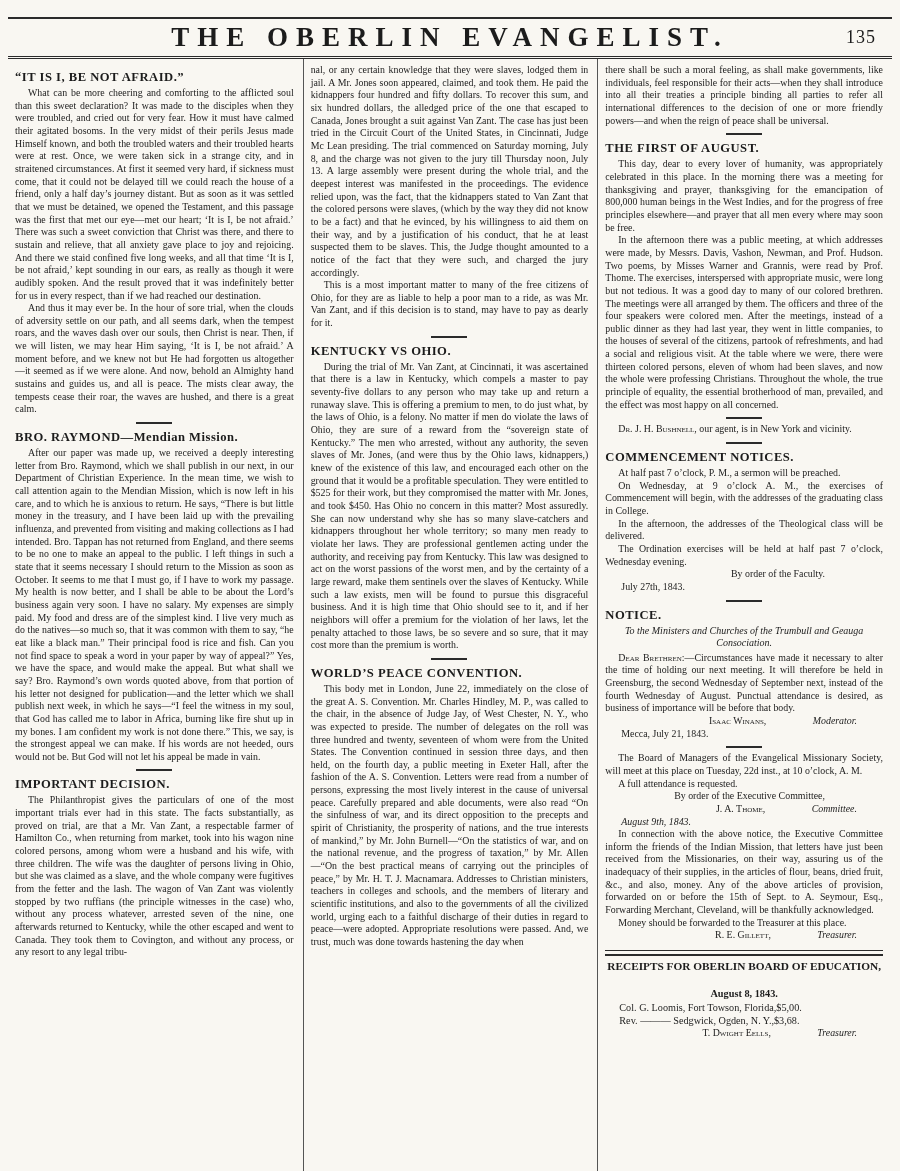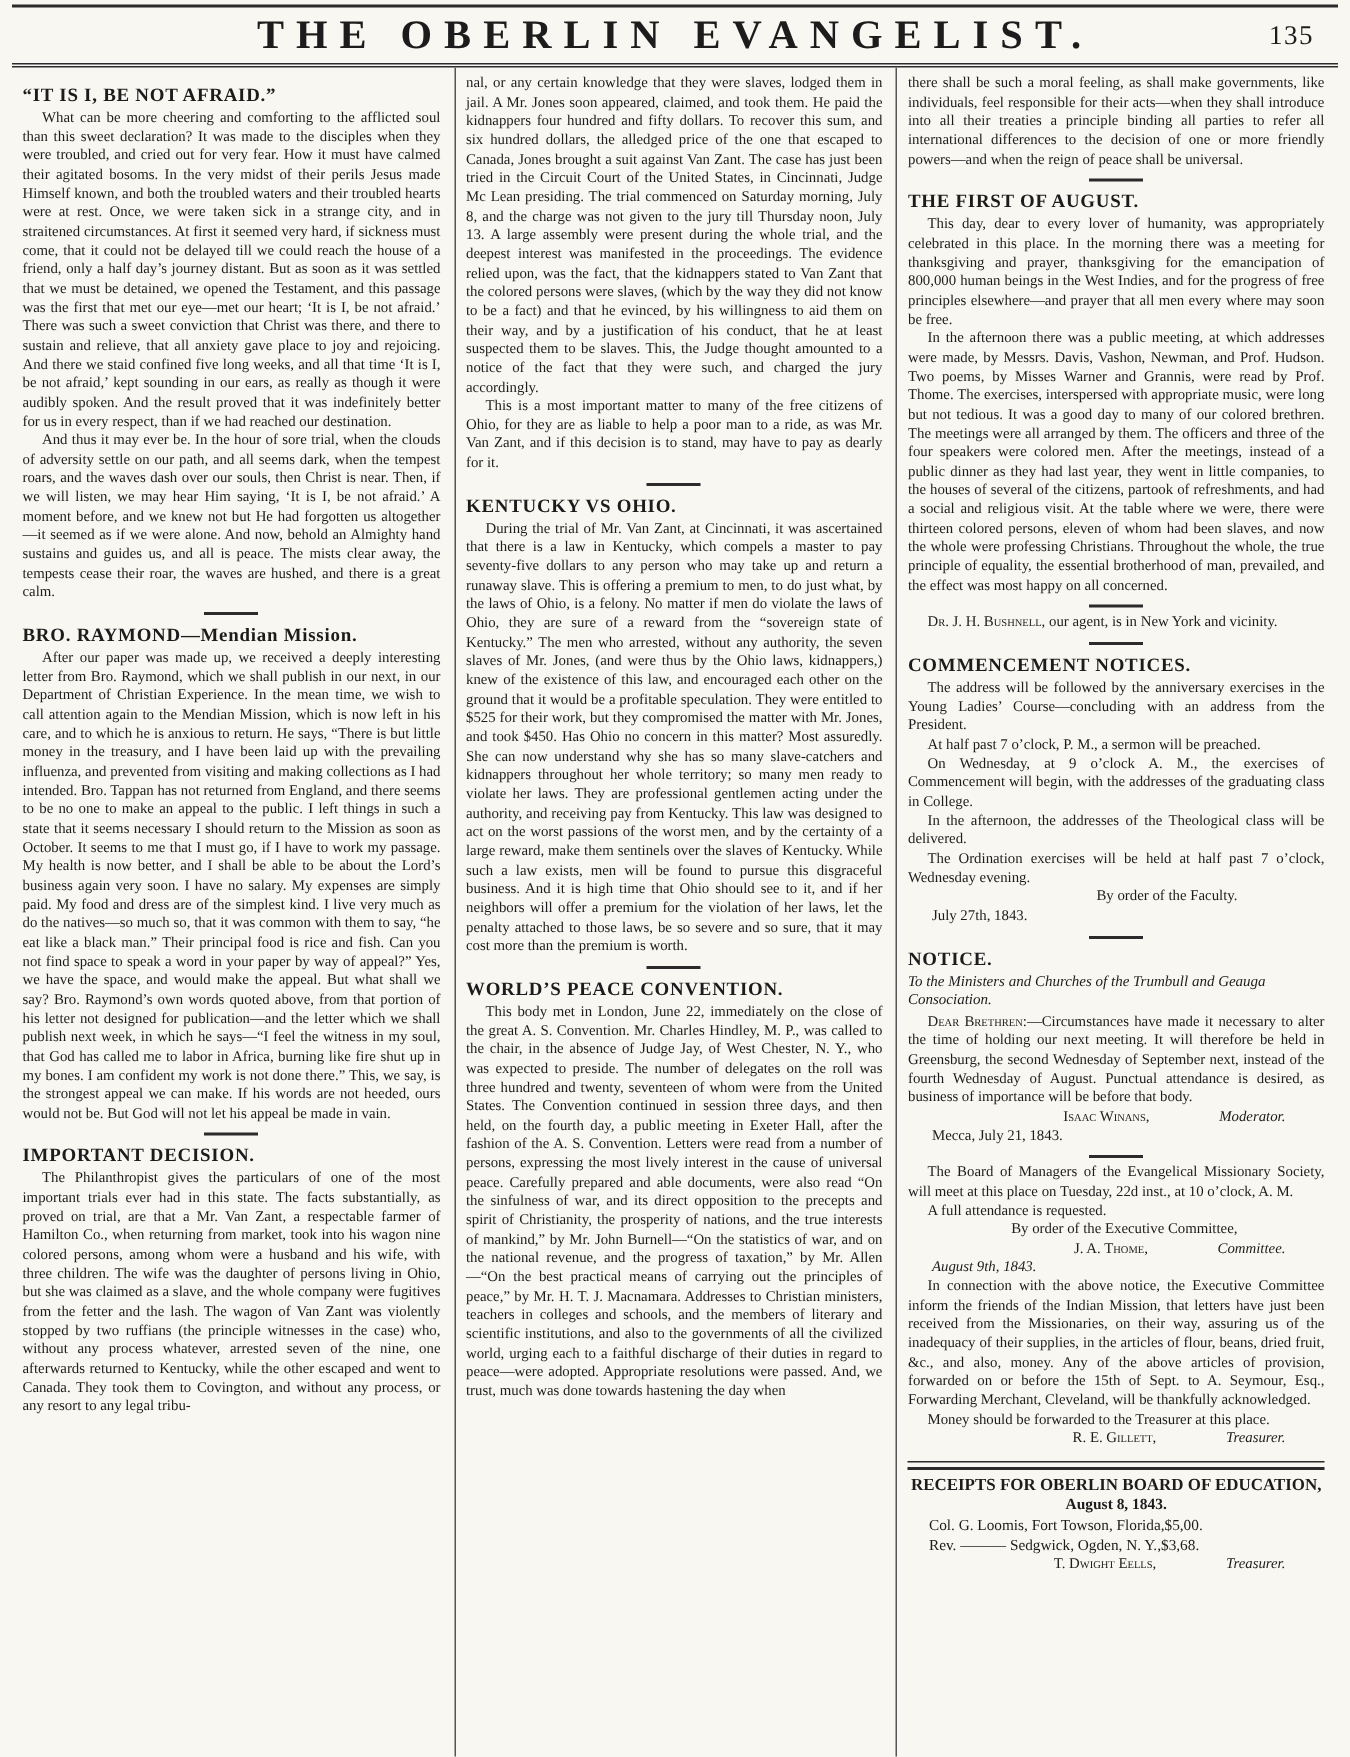--- a/index.html
+++ b/index.html
@@ -1,40 +1,40 @@
 <!DOCTYPE html>
 <html><head>
 <meta charset="utf-8">
 <style>
   html,body{margin:0;padding:0;}
   body{
     width:900px;height:1171px;overflow:hidden;
     background:#f9f7f2;color:#1c1c1c;
     font-family:"Liberation Serif","DejaVu Serif",serif;
   }
-  .page{box-sizing:border-box;width:900px;height:1171px;padding:3px 8px 0 8px;overflow:hidden;}
+  .page{box-sizing:border-box;width:900px;height:1171px;padding:17px 8px 0 8px;overflow:hidden;}
   .masthead{position:relative;border-top:2px solid #2b2b2b;border-bottom:3px double #2b2b2b;padding:3px 0 4px;}
   .masthead-title{text-align:center;font-size:27px;font-weight:600;letter-spacing:8px;line-height:30px;}
   .page-number{position:absolute;right:16px;top:8px;font-size:18px;font-weight:500;letter-spacing:1px;}
   .columns{display:flex;align-items:stretch;height:1128px;overflow:hidden;}
   .col{box-sizing:border-box;width:33.3333%;padding:5px 9px 0 7px;overflow:hidden;}
   .col+.col{border-left:1px solid #555;}
   p.body{margin:0;font-size:9.9px;line-height:12.65px;text-align:justify;text-indent:13px;}
   p.noindent{text-indent:0;}
   .italic{font-style:italic;margin-left:44px;}
   .sc{font-variant:small-caps;}
   h2.art{margin:6px 0 3px;text-align:left;font-size:12.6px;font-weight:700;letter-spacing:0.5px;line-height:14px;}
-  h3.subhead{margin:1px 0 2px;font-size:10px;font-weight:400;font-style:italic;line-height:12.5px;}
+  h3.subhead{margin:1px 0 2px;text-align:center;font-size:10px;font-weight:400;font-style:italic;line-height:12.5px;}
   .divider{width:36px;border-top:2px solid #2b2b2b;margin:6px auto 4px;height:0;}
   .sig{margin:0;font-size:9.9px;line-height:12.65px;text-align:right;padding-right:26px;}
   .byline{margin:0;font-size:9.9px;line-height:12.65px;text-align:right;padding-right:58px;}
   .dateline{margin:0;font-size:9.9px;line-height:12.65px;text-indent:16px;text-align:left;}
   .double-rule{border-top:1px solid #2b2b2b;border-bottom:2px solid #2b2b2b;height:3px;margin:8px 0 4px;}
   .receipts-head{margin:1px 0 0;text-align:center;font-weight:700;font-size:11.3px;line-height:13.5px;}
-  .receipts-date{margin:0 0 1px;text-align:center;font-weight:700;font-size:10.3px;line-height:12.5px;}
+  .receipts-date{margin:14px 0 1px;text-align:center;font-weight:700;font-size:10.3px;line-height:12.5px;}
   .receipt-row{display:flex;justify-content:flex-start;font-size:10.2px;line-height:13px;padding:0 6px 0 14px;}
 </style>
 </head>
 <body>
 
 <div class="page">
 
   <div class="masthead">
     <div class="masthead-title">THE OBERLIN EVANGELIST.</div>
     <div class="page-number">135</div>
@@ -68,21 +68,20 @@
     <div class="col">
       <p class="body noindent">there shall be such a moral feeling, as shall make governments, like individuals, feel responsible for their acts—when they shall introduce into all their treaties a principle binding all parties to refer all international differences to the decision of one or more friendly powers—and when the reign of peace shall be universal.</p>
       <div class="divider"></div>
       <h2 class="art">THE FIRST OF AUGUST.</h2>
       <p class="body">This day, dear to every lover of humanity, was appropriately celebrated in this place. In the morning there was a meeting for thanksgiving and prayer, thanksgiving for the emancipation of 800,000 human beings in the West Indies, and for the progress of free principles elsewhere—and prayer that all men every where may soon be free.</p>
       <p class="body">In the afternoon there was a public meeting, at which addresses were made, by Messrs. Davis, Vashon, Newman, and Prof. Hudson. Two poems, by Misses Warner and Grannis, were read by Prof. Thome. The exercises, interspersed with appropriate music, were long but not tedious. It was a good day to many of our colored brethren. The meetings were all arranged by them. The officers and three of the four speakers were colored men. After the meetings, instead of a public dinner as they had last year, they went in little companies, to the houses of several of the citizens, partook of refreshments, and had a social and religious visit. At the table where we were, there were thirteen colored persons, eleven of whom had been slaves, and now the whole were professing Christians. Throughout the whole, the true principle of equality, the essential brotherhood of man, prevailed, and the effect was most happy on all concerned.</p>
       <div class="divider"></div>
       <p class="body"><span class="sc">Dr. J. H. Bushnell,</span><span> our agent, is in New York and vicinity.</span></p>
       <div class="divider"></div>
       <h2 class="art">COMMENCEMENT NOTICES.</h2>
-      <p class="body">The address will be followed by the anniversary exercises in the Young Ladies’ Course—concluding with an address from the President.</p>
       <p class="body">At half past 7 o’clock, P. M., a sermon will be preached.</p>
       <p class="body">On Wednesday, at 9 o’clock A. M., the exercises of Commencement will begin, with the addresses of the graduating class in College.</p>
       <p class="body">In the afternoon, the addresses of the Theological class will be delivered.</p>
       <p class="body">The Ordination exercises will be held at half past 7 o’clock, Wednesday evening.</p>
       <p class="byline">By order of the Faculty.</p>
       <p class="dateline">July 27th, 1843.</p>
       <div class="divider"></div>
       <h2 class="art">NOTICE.</h2>
       <h3 class="subhead">To the Ministers and Churches of the Trumbull and Geauga Consociation.</h3>
       <p class="body"><span class="sc">Dear Brethren:—</span><span>Circumstances have made it necessary to alter the time of holding our next meeting. It will therefore be held in Greensburg, the second Wednesday of September next, instead of the fourth Wednesday of August. Punctual attendance is desired, as business of importance will be before that body.</span></p>

